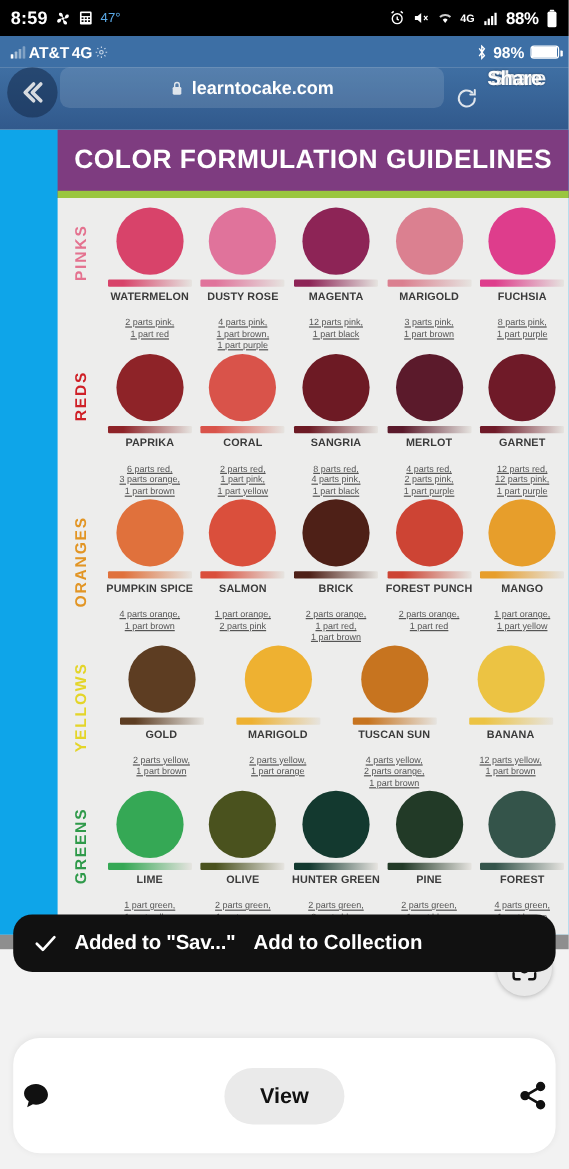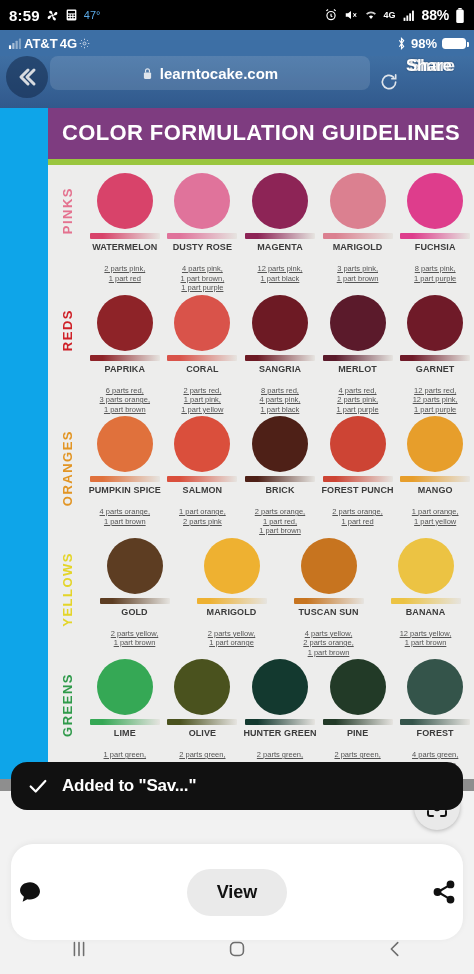--- a/index.html
+++ b/index.html
@@ -113,21 +113,21 @@
     position:absolute; left:11px; right:11px; top:762px; height:48px;
     background:#111; border-radius:16px; z-index:8;
     display:flex; align-items:center; padding:0 16px; gap:13px;
     color:#fff;
   }
   .toast-msg { font-size:17px; font-weight:700; letter-spacing:-.2px; white-space:nowrap;}
   .toast-action { font-size:17px; font-weight:700; margin-left:2px; white-space:nowrap;}
 
   
   .actionbar {
-    position:absolute; left:11px; right:11px; top:844px; height:96px;
+    position:absolute; left:11px; right:11px; top:865px; height:96px;
     background:#fff; border-radius:22px; z-index:6;
     display:flex; align-items:center; justify-content:space-between;
     padding:0 6px;
     box-shadow:0 -1px 6px rgba(0,0,0,.06);
   }
   .btn-view {
     background:#eaeaea; color:#111; border:none; border-radius:26px;
     padding:13px 30px; font-size:18px; font-weight:700; font-family:inherit;
     cursor:pointer;
   }
@@ -472,20 +472,21 @@
   </span>
 </div>
 
 <div class="toast">
   <span class="ic">
     <svg width="22" height="22" viewBox="0 0 24 24" fill="none" stroke="#fff" stroke-width="2.4" stroke-linecap="round" stroke-linejoin="round">
         <path d="M4 12.5l5.5 5.5L20 6.5"></path>
       </svg>
   </span>
   <span class="toast-msg">Added to "Sav..."</span>
+  <span class="toast-action">Add to Collection</span>
 </div>
 
 <div class="actionbar">
   <span class="ic">
     <svg width="26" height="26" viewBox="0 0 24 24" fill="#111">
         <path d="M12 3C6.8 3 2.8 6.3 2.8 10.4c0 2.4 1.4 4.5 3.6 5.9L5.2 21l4.4-2.3c.8.2 1.6.3 2.4.3 5.2 0 9.2-3.3 9.2-7.6S17.2 3 12 3z"></path>
       </svg>
   </span>
   <div style="display:flex;align-items:center;">
     <button class="btn-view">View</button>

